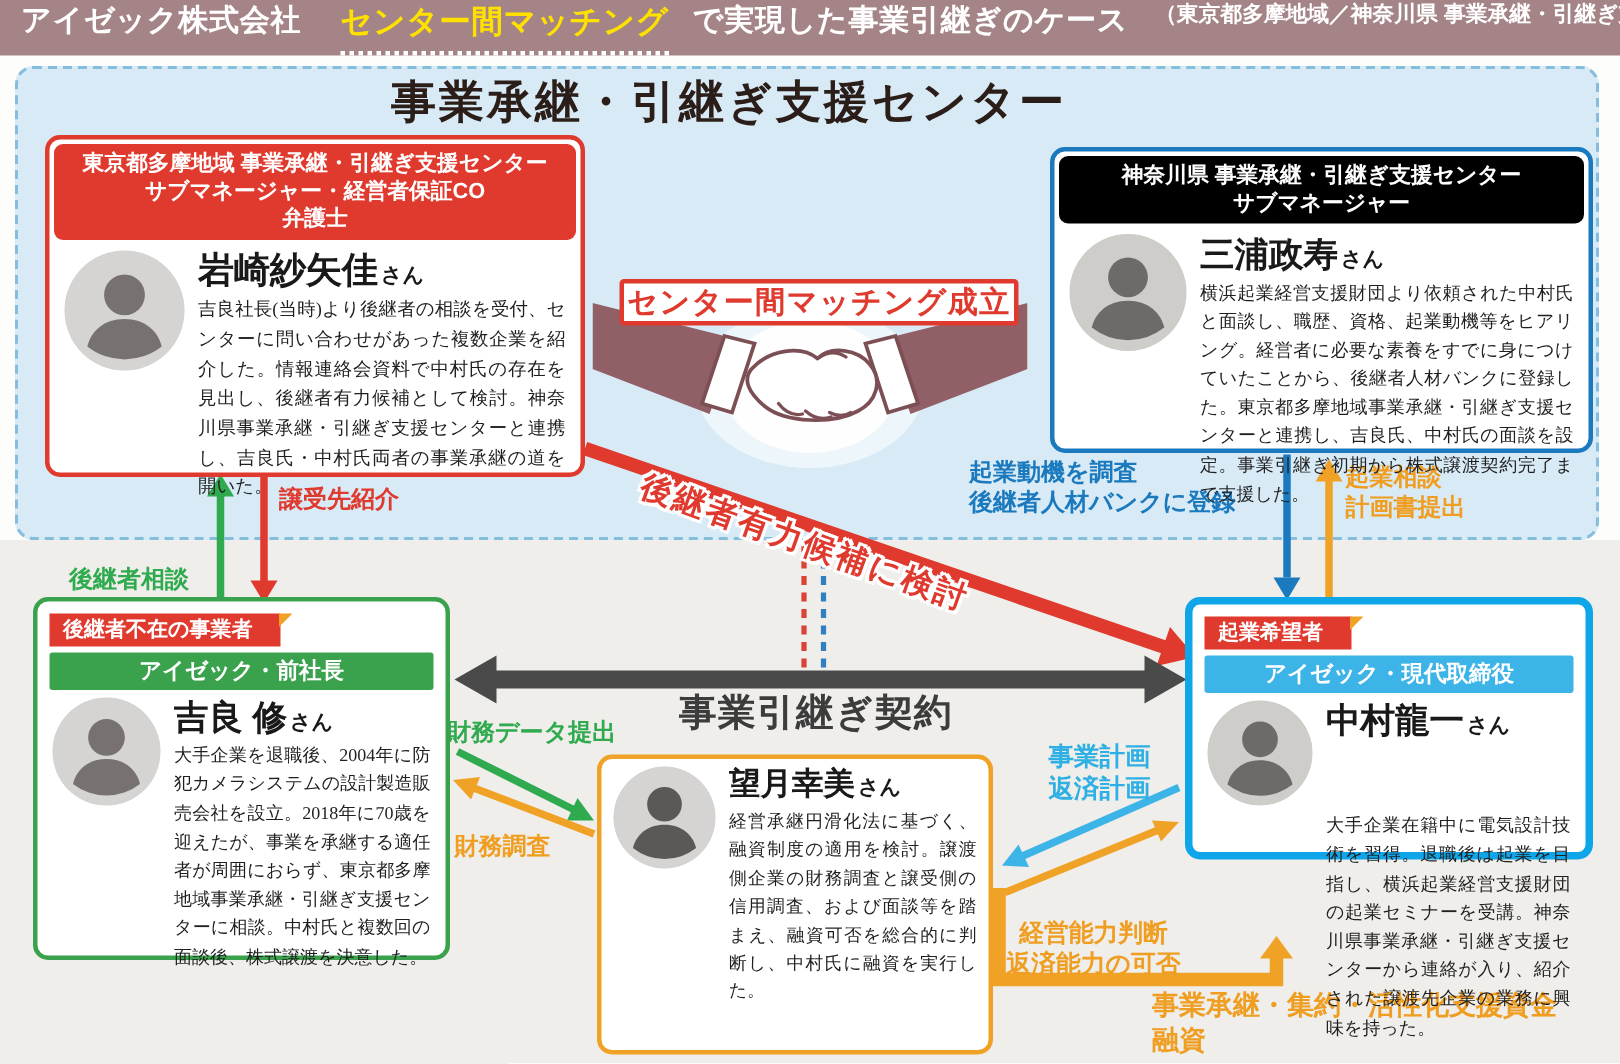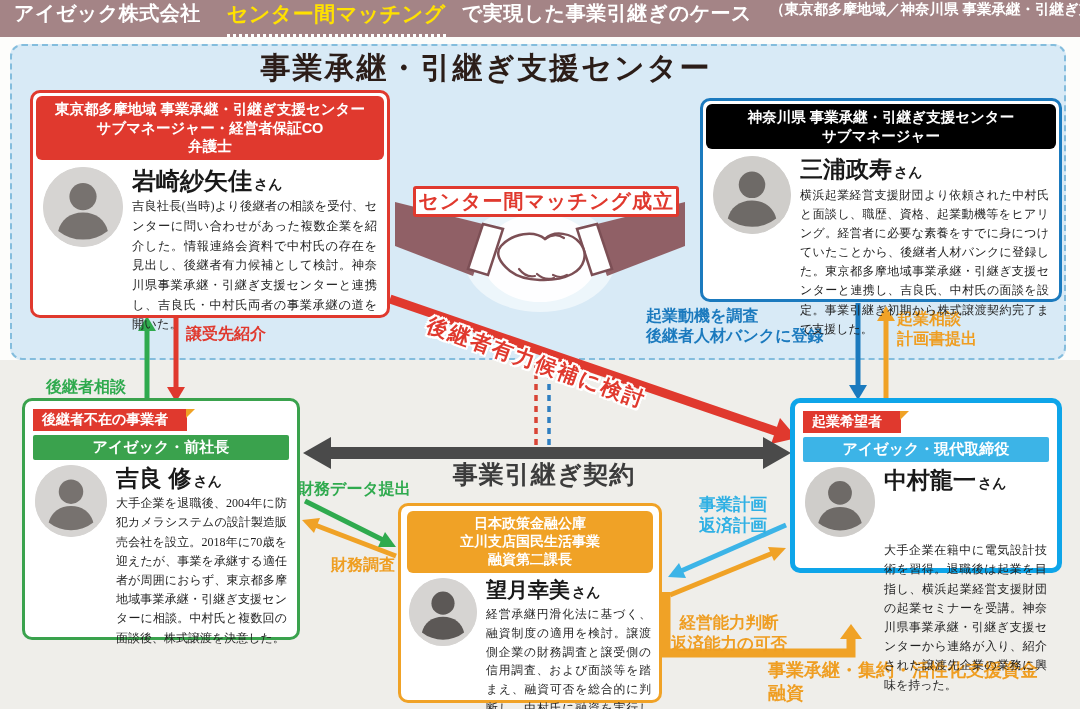--- a/index.html
+++ b/index.html
@@ -131,21 +131,21 @@
   <div class="diag-lbl lbl">後継者有力候補に検討</div>
   <div class="contract-lbl">事業引継ぎ契約</div>
 
   <div class="lbl lbl-green" style="left:46px;  top:377px; font-size:16px;">後継者相談</div>
   <div class="lbl lbl-red" style="left:186px; top:324px; font-size:16px;">譲受先紹介</div>
   <div class="lbl lbl-blue" style="left:646px; top:306px; font-size:16px;">起業動機を調査
 後継者人材バンクに登録</div>
   <div class="lbl lbl-orange" style="left:897px; top:309px; font-size:16px;">起業相談
 計画書提出</div>
   <div class="lbl lbl-green" style="left:298px; top:479px; font-size:16px;">財務データ提出</div>
-  <div class="lbl lbl-orange" style="left:303px; top:555px; font-size:16px;margin-left:28px;">財務調査</div>
+  <div class="lbl lbl-orange" style="left:303px; top:555px; font-size:16px;">財務調査</div>
   <div class="lbl lbl-lblue" style="left:699px; top:494px; font-size:17px;">事業計画
 返済計画</div>
   <div class="lbl lbl-orange" style="left:664px; top:612px; width:130px; text-align:center; font-size:16.5px;">経営能力判断
 返済能力の可否</div>
   <div class="lbl lbl-orange" style="left:768px; top:659px; font-size:18px;">事業承継・集約・活性化支援資金
 融資</div>
 
   <div class="pbox" style="left:30px; top:90px; width:360px; height:228px; border:3px solid #e0392e;">
     <div class="phead" style="background:#e0392e;">東京都多摩地域 事業承継・引継ぎ支援センター
 サブマネージャー・経営者保証CO
@@ -217,23 +217,20 @@
           </svg>
       </div>
       <div class="pcol">
         <div class="pname" style="font-size:23px;"><span>中村龍一</span><span class="hono">さん</span></div>
         <div class="ptext" style="font-size:12px;margin-top:48px;">大手企業在籍中に電気設計技術を習得。退職後は起業を目指し、横浜起業経営支援財団の起業セミナーを受講。神奈川県事業承継・引継ぎ支援センターから連絡が入り、紹介された譲渡先企業の業務に興味を持った。</div>
       </div>
     </div>
   </div>
 
   <div class="pbox" style="left:398px; top:503px; width:264px; height:200px; border:3px solid #f0a226;">
-    <div class="phead" style="background:#f0a226; margin:5px 6px 0 6px; font-size:14px;">日本政策金融公庫
-立川支店国民生活事業
-融資第二課長</div>
     <div class="pbody" style="padding:5px 8px;">
       <div class="photo" style="width:68px; height:68px;">
         <svg width="68" height="68" viewBox="0 0 100 100">
             <circle cx="50" cy="50" r="50" fill="#d6d4d2"></circle>
             <circle cx="50" cy="37" r="17" fill="#5c5856"></circle>
             <path d="M50 57c-17 0-28 10-31 23a50 50 0 0 0 62 0c-3-13-14-23-31-23z" fill="#5c5856"></path>
           </svg>
       </div>
       <div class="pcol">
         <div class="pname" style="font-size:21px;"><span>望月幸美</span><span class="hono">さん</span></div>

